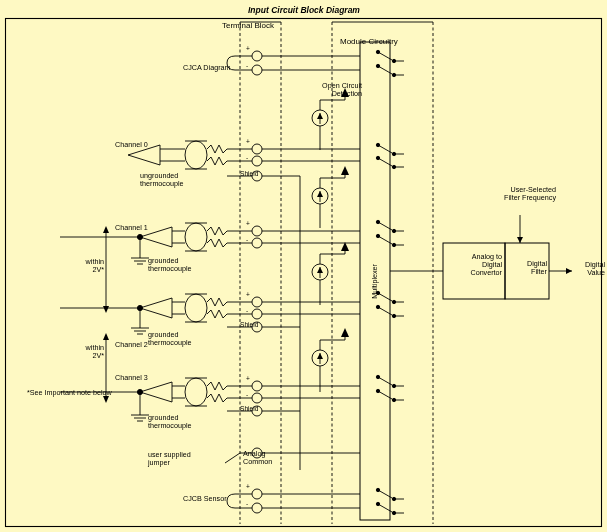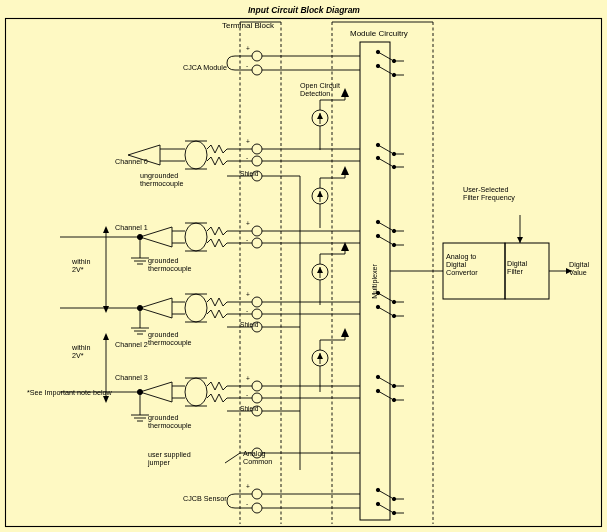--- a/index.html
+++ b/index.html
@@ -28,21 +28,21 @@
     font-size: 8.5px;
     font-weight: bold;
     font-style: italic;
   }
   .hdr {
     font-size: 8px;
     font-weight: normal;
   }
   .t7 { font-size: 7.2px; }
   .t65 { font-size: 6.6px; }
-  .c { text-align: left; }
+  .c { text-align: right; }
   svg { position: absolute; left: 0; top: 0; }
 </style>
 </head>
 <body>
 
 <div id="root">
 
   <svg width="607" height="532">
     <g stroke="#000000" fill="none" stroke-width="0.9">
 
@@ -281,29 +281,29 @@
       <circle cx="394" cy="513" r="1.7" fill="#000000"></circle>
       <line x1="394" y1="499" x2="404" y2="499"></line>
       <line x1="394" y1="513" x2="404" y2="513"></line>
 
       <line x1="390" y1="271" x2="443" y2="271"></line>
     </g>
   </svg>
 
   <div class="lbl title" style="left:248px; top:6px;">Input Circuit Block Diagram</div>
   <div class="lbl hdr" style="left:222px; top:22px;">Terminal Block</div>
-  <div class="lbl hdr" style="left:340px; top:30px;margin-left:10px;">Module Circuitry</div>
-
-  <div class="lbl t7" style="left:183px; top:64px;">CJCA Module</div>
+  <div class="lbl hdr" style="left:340px; top:38px;">Module Circuitry</div>
+
+  <div class="lbl t7" style="left:183px; top:64px;">CJCA Diagram</div>
   <div class="lbl t7" style="left:183px; top:495px;">CJCB Sensor</div>
 
   <div class="lbl t7 c" style="left:300px; top:82px; width:62px;">Open Circuit
 Detection</div>
 
-  <div class="lbl t7" style="left:115px; top:141px;margin-top:17px;">Channel 0</div>
+  <div class="lbl t7" style="left:115px; top:141px;">Channel 0</div>
   <div class="lbl t7" style="left:115px; top:224px;">Channel 1</div>
   <div class="lbl t7" style="left:115px; top:294px;margin-top:47px;">Channel 2</div>
   <div class="lbl t7" style="left:115px; top:374px;">Channel 3</div>
 
   <div class="lbl t7" style="left:140px; top:172px;">ungrounded
 thermocouple</div>
   <div class="lbl t7" style="left:148px; top:257px;">grounded
 thermocouple</div>
   <div class="lbl t7" style="left:148px; top:331px;">grounded
 thermocouple</div>
@@ -324,21 +324,21 @@
 
   <div class="lbl t7" style="left:371px; top:264px; writing-mode:vertical-rl; transform:rotate(180deg); transform-origin:center;">Multiplexer</div>
 
   <div class="lbl t7 c" style="left:446px; top:253px; width:56px;">Analog to
 Digital
 Convertor</div>
   <div class="lbl t7 c" style="left:507px; top:260px; width:40px;">Digital
 Filter</div>
   <div class="lbl t7 c" style="left:569px; top:261px; width:36px;">Digital
 Value</div>
-  <div class="lbl t7 c" style="left:463px; top:186px; width:70px;">User-Selected
+  <div class="lbl t7 c" style="left:486px; top:186px; width:70px;">User-Selected
 Filter Frequency</div>
 
   <div class="lbl t65" style="left:246px; top:45px;">+</div>
   <div class="lbl t65" style="left:246px; top:62px;">-</div>
 
   <div class="lbl t65" style="left:246px; top:138px;">+</div>
   <div class="lbl t65" style="left:246px; top:154px;">-</div>
   <div class="lbl t65" style="left:240px; top:170px;">Shield</div>
 
   <div class="lbl t65" style="left:246px; top:220px;">+</div>

